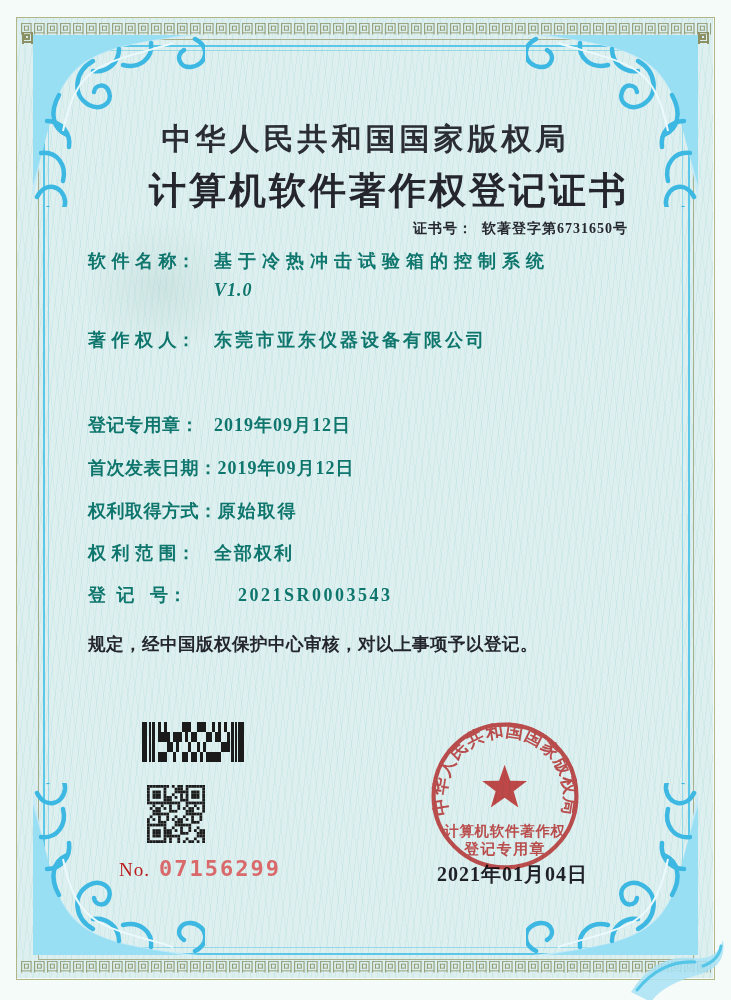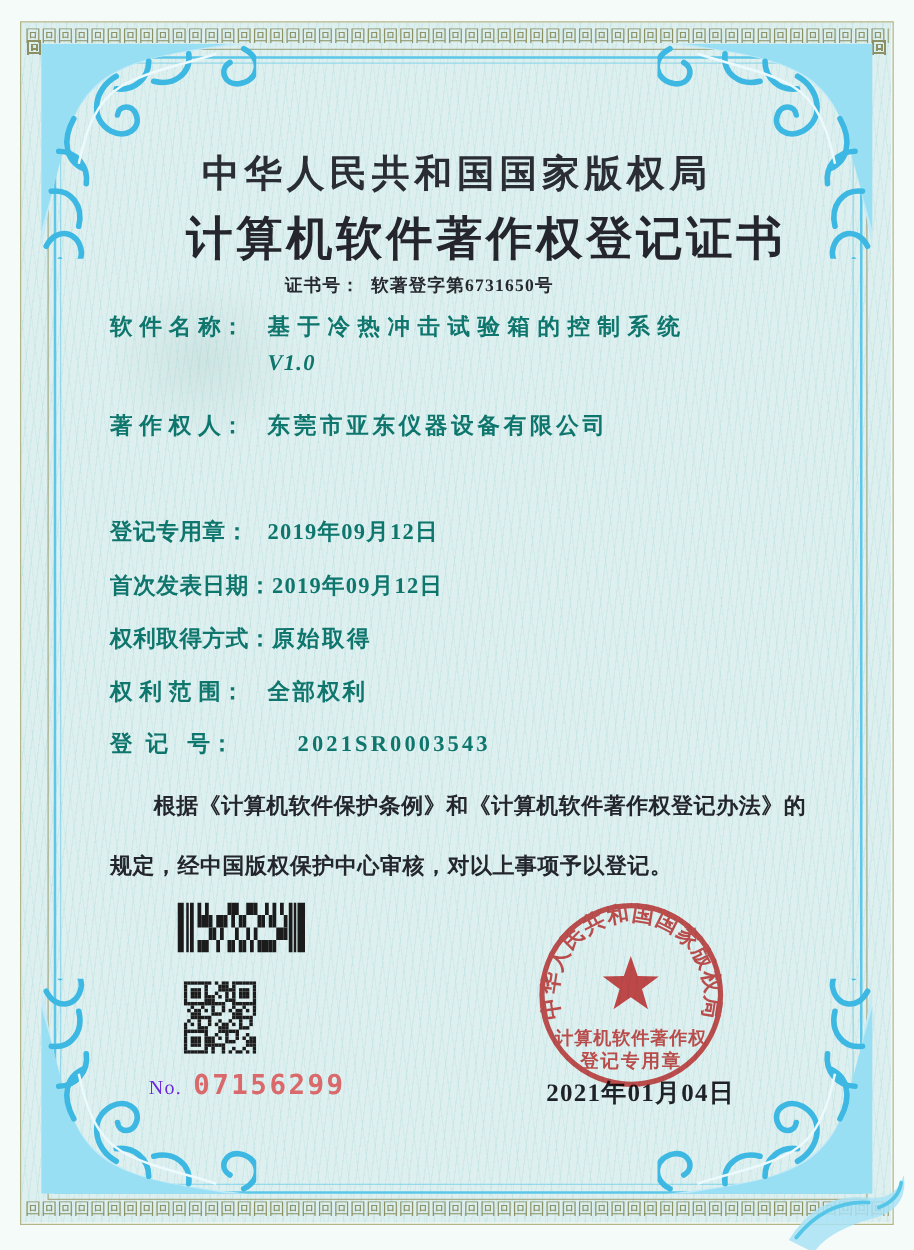--- a/index.html
+++ b/index.html
@@ -28,41 +28,41 @@
   .c-tl{left:33px;top:35px;} .c-tr{left:526px;top:35px;transform:scaleX(-1);}
   .c-bl{left:33px;top:783px;transform:scaleY(-1);} .c-br{left:526px;top:783px;transform:scale(-1,-1);}
   .watermark{position:absolute;left:86px;top:222px;width:152px;height:132px;border-radius:26px;
     background:radial-gradient(closest-side, rgba(148,188,184,.22), rgba(148,188,184,.07) 62%, rgba(148,188,184,0));}
   .wave-br{position:absolute;right:-6px;bottom:-4px;}
   
   .authority{position:absolute;left:43px;top:119px;width:645px;text-align:center;
     font-size:30px;font-weight:bold;letter-spacing:4px;color:#2b2d35;}
   .main-title{position:absolute;left:43px;top:166px;width:692px;text-align:center;
     font-size:37px;font-weight:bold;letter-spacing:3px;color:#25262d;}
-  .certno{position:absolute;left:43px;top:220px;width:585px;text-align:center;
+  .certno{position:absolute;left:43px;top:220px;width:585px;text-align:right;
     font-size:14px;font-weight:bold;letter-spacing:1px;color:#26282f;}
   .certno .certno-value{margin-left:9px;}
   .row{position:absolute;left:88px;font-size:18px;font-weight:bold;line-height:24px;color:#0f766e;}
   .f-label{display:inline-block;min-width:126px;letter-spacing:.5px;white-space:pre;vertical-align:top;}
   .f-value{vertical-align:top;display:inline-block;}
   .v-wide{letter-spacing:6px;} .v-med{letter-spacing:3px;} .v-date{letter-spacing:1px;}
   .v-small{letter-spacing:2px;} .v-reg{letter-spacing:2.5px;margin-left:24px;}
   .v-line2{letter-spacing:1px;margin-top:5px;font-style:italic;}
   .r1{top:249px;} .r2{top:328px;} .r3{top:413px;} .r4{top:456px;}
   .r5{top:499px;} .r6{top:541px;} .r7{top:583px;}
   .statement{position:absolute;left:88px;top:620px;width:566px;font-size:17.5px;
     font-weight:bold;line-height:48px;letter-spacing:.5px;color:#24262d;}
   .statement .s1{text-indent:35px;}
   
   .barcode{position:absolute;left:142px;top:722px;}
   .barcode rect{fill:#1b1b1b;}
   .qr{position:absolute;left:147px;top:785px;}
   .qr rect{fill:#1b1b1b;}
   .serial{position:absolute;left:119px;top:856px;display:flex;align-items:baseline;gap:9px;}
-  .serial-label{font-size:16px;color:#6d28d9;letter-spacing:1px;}
+  .serial-label{font-size:19px;color:#b91c1c;letter-spacing:1px;}
   .serial-number{font-family:"DejaVu Sans Mono","Liberation Mono",monospace;
     font-size:22px;font-weight:bold;color:#d9696b;letter-spacing:2px;}
   .issue-date{position:absolute;left:437px;top:861px;font-size:20px;font-weight:bold;
     letter-spacing:1px;color:#1f2128;z-index:4;}
   .seal{position:absolute;left:429px;top:720px;z-index:5;opacity:.92;mix-blend-mode:multiply;}
   .seal text{font-family:"Liberation Serif","DejaVu Serif",serif;font-weight:bold;fill:#d64343;}
   .defs-holder{position:absolute;width:0;height:0;overflow:hidden;}
 </style>
 </head>
 <body>
@@ -139,21 +139,20 @@
     <span class="f-label">权利取得方式：</span><span class="f-value v-small">原始取得</span>
   </div>
   <div class="row r6">
     <span class="f-label">权 利 范 围：</span><span class="f-value v-small">全部权利</span>
   </div>
   <div class="row r7">
     <span class="f-label">登  记   号：</span><span class="f-value v-reg">2021SR0003543</span>
   </div>
 
   <div class="statement">
-    <div class="s1">根据《计算机软件保护条例》和《计算机软件著作权登记办法》的</div>
     <div class="s2">规定，经中国版权保护中心审核，对以上事项予以登记。</div>
   </div>
 
   <svg class="barcode" id="bc" width="103" height="40" viewBox="0 0 103 40">
       <rect x="0" y="0" width="5" height="40"></rect>
       <rect x="7" y="0" width="2" height="40"></rect>
       <rect x="10" y="0" width="3" height="40"></rect>
       <rect x="16" y="0" width="3" height="10"></rect>
       <rect x="16" y="10" width="3" height="10"></rect>
       <rect x="16" y="30" width="3" height="10"></rect>

